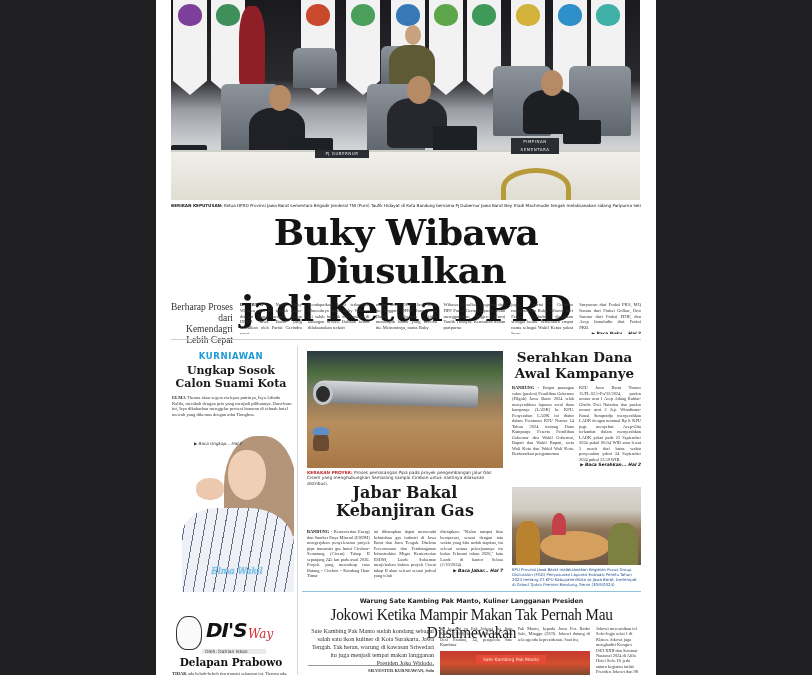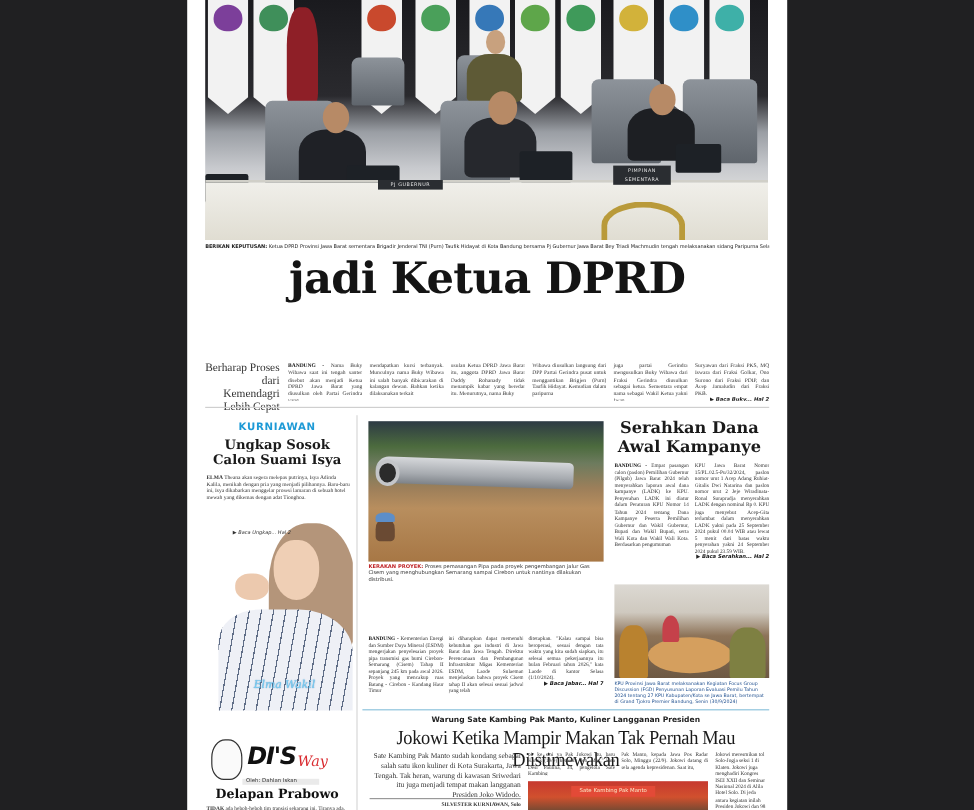--- a/index.html
+++ b/index.html
@@ -166,20 +166,21 @@
       <div class="nameplate" style="left:340px;top:138px;width:48px">PIMPINAN SEMENTARA</div>
       <div class="crest"></div>
     </div>
 
     <div class="caption-top">
       <b>BERIKAN KEPUTUSAN:</b>
       <span>Ketua DPRD Provinsi Jawa Barat sementara Brigadir Jenderal TNI (Purn) Taufik Hidayat di Kota Bandung bersama Pj Gubernur Jawa Barat Bey Triadi Machmudin tengah melaksanakan sidang Paripurna Selasa. (1/9/24)</span>
     </div>
 
     <div class="headline">
+      <div>Buky Wibawa Diusulkan</div>
       <div>jadi Ketua DPRD</div>
     </div>
 
     <div class="kicker">Berharap Proses dari Kemendagri Lebih Cepat</div>
 
     <div class="body-cols">
       <div class="col"><b>BANDUNG -</b> <span>Nama Buky Wibawa saat ini tengah santer disebut akan menjadi Ketua DPRD Jawa Barat yang diusulkan oleh Partai Gerindra yang</span></div>
       <div class="col"><span>mendapatkan kursi terbanyak. Munculnya nama Buky Wibawa ini salah banyak dibicarakan di kalangan dewan. Bahkan ketika dilaksanakan terkait</span></div>
       <div class="col"><span>usulan Ketua DPRD Jawa Barat itu, anggota DPRD Jawa Barat Daddy Rohanady tidak menampik kabar yang beredar itu. Menurutnya, nama Buky</span></div>
       <div class="col"><span>Wibawa diusulkan langsung dari DPP Partai Gerindra pusat untuk menggantikan Brigjen (Purn) Taufik Hidayat. Kemudian dalam paripurna</span></div>
@@ -188,21 +189,21 @@
         <span>Suryawan dari Fraksi PKS, MQ Iswara dari Fraksi Golkar, Ono Surono dari Fraksi PDIP, dan Acep Jamaludin dari Fraksi PKB.</span>
         <div class="more">▶ <b>Baca Buky... Hal 2</b></div>
       </div>
     </div>
 
     <div class="hr-grey"></div>
     <div class="vsep"></div>
 
     <div class="left-col">
       <div class="sel-label">KURNIAWAN</div>
-      <div class="sel-title">Ungkap Sosok Calon Suami Isya</div>
+      <div class="sel-title">Ungkap Sosok Calon Suami Kota</div>
       <div class="sel-photo">
         <div class="hijab"></div>
         <div class="face"></div>
         <div class="hand"></div>
         <div class="shirt"></div>
         <div class="signature" style="top:150px">Elma Wakil</div>
       </div>
       <div class="sel-body">
         <b>ELMA</b> <span>Theana akan segera melepas putrinya, Isya Adinda Kalila, menikah dengan pria yang menjadi pilihannya. Baru-baru ini, Isya dikabarkan menggelar prosesi lamaran di sebuah hotel mewah yang dikemas dengan adat Tionghoa.</span>
       </div>
@@ -220,20 +221,21 @@
 
     <div class="gas-photo">
       <div class="pipe"></div>
       <div class="pipe-end"></div>
       <div class="worker"></div>
       <div class="helmet"></div>
     </div>
     <div class="gas-caption">
       <b>KERAKAN PROYEK:</b> <span>Proses pemasangan Pipa pada proyek pengembangan jalur Gas Cisem yang menghubungkan Semarang sampai Cirebon untuk nantinya dilakukan distribusi.</span>
     </div>
+    <div class="gas-title">Jabar Bakal Kebanjiran Gas</div>
     <div class="gas-cols">
       <div class="col"><b>BANDUNG -</b> <span>Kementerian Energi dan Sumber Daya Mineral (ESDM) mengerjakan penyelesaian proyek pipa transmisi gas bumi Cirebon-Semarang (Cisem) Tahap II sepanjang 245 km pada awal 2026. Proyek yang mencakup ruas Batang - Cirebon - Kandang Haur Timur</span></div>
       <div class="col"><span>ini diharapkan dapat memenuhi kebutuhan gas industri di Jawa Barat dan Jawa Tengah. Direktur Perencanaan dan Pembangunan Infrastruktur Migas Kementerian ESDM, Laode Sulaeman menjelaskan bahwa proyek Cisem tahap II akan selesai sesuai jadwal yang telah</span></div>
       <div class="col">
         <span>ditetapkan. "Kalau sampai bisa beroperasi, sesuai dengan tata waktu yang kita sudah siapkan, itu selesai semua pekerjaannya itu bulan Februari tahun 2026," kata Laode di kantor Selasa (1/10/2024).</span>
         <div class="more">▶ <b>Baca Jabar... Hal 7</b></div>
       </div>
     </div>
 
     <div class="dana-title">Serahkan Dana Awal Kampanye</div>

